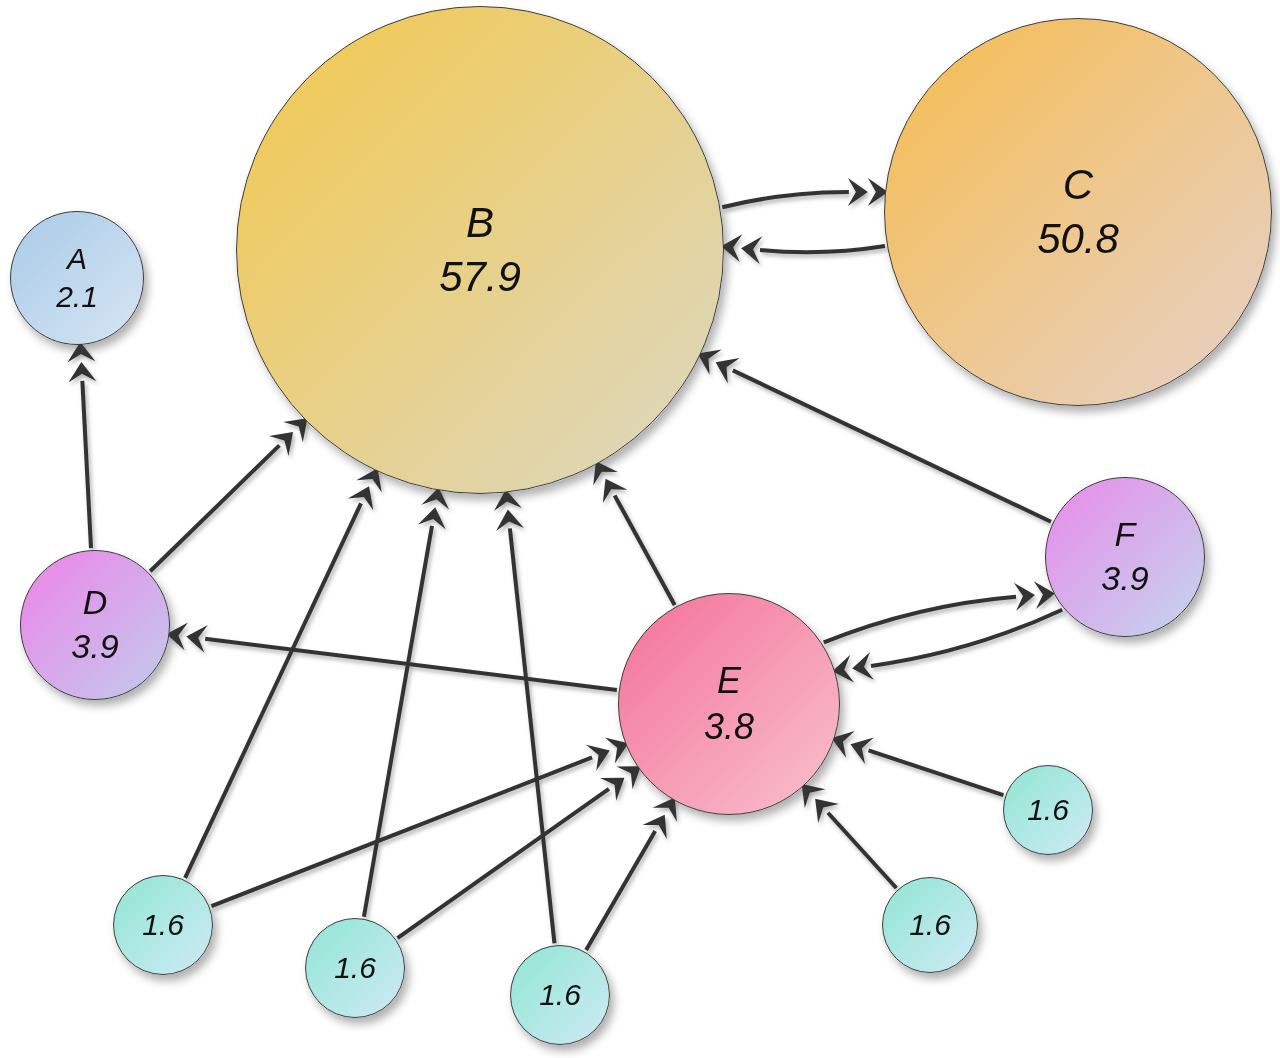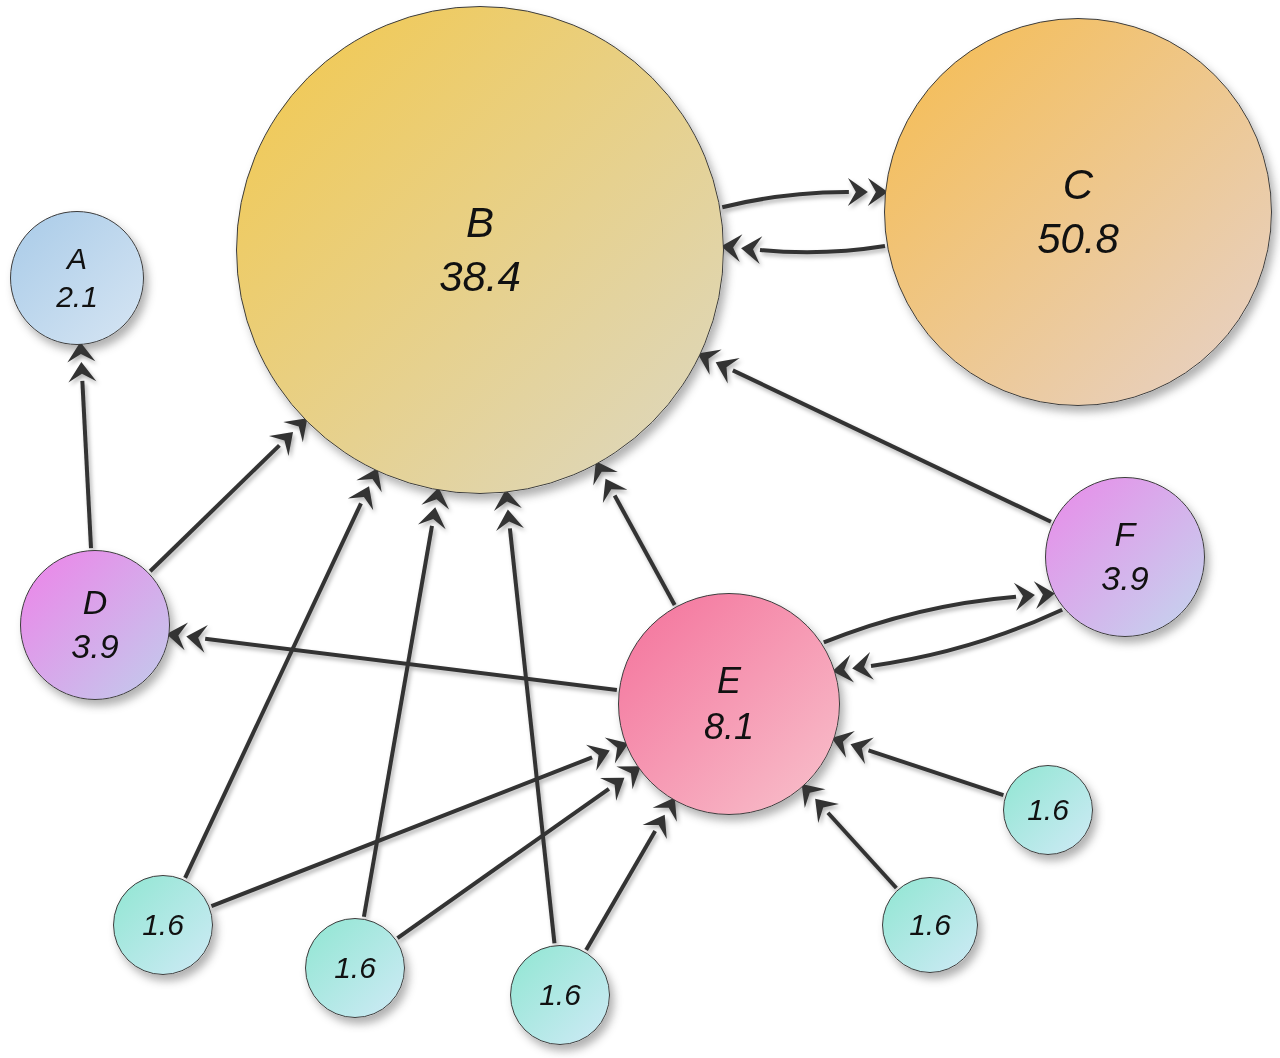--- a/index.html
+++ b/index.html
@@ -66,33 +66,33 @@
         <path d="M1003.3979228790508,795.1792471008758 L868.5001135485007,750.3542697057715" class="edge" stroke="#333333" marker-end="url(#dblarrow)"></path>
       </g>
   </svg>
 
 <div class="node" style="left: 10px; top: 211px; width: 134px; height: 134px; background: linear-gradient(135deg, rgb(169, 203, 232), rgb(214, 229, 243)); font-size: 30px;">
       <div class="nlabel">A</div>
       <div class="nvalue">2.1</div>
     </div>
     <div class="node" style="left: 236px; top: 6px; width: 488px; height: 488px; background: linear-gradient(135deg, rgb(243, 200, 75), rgb(220, 216, 196)); font-size: 42px;">
       <div class="nlabel">B</div>
-      <div class="nvalue">38.4</div>
+      <div class="nvalue">57.9</div>
     </div>
     <div class="node" style="left: 884px; top: 18px; width: 388px; height: 388px; background: linear-gradient(135deg, rgb(246, 188, 78), rgb(230, 210, 203)); font-size: 42px;">
       <div class="nlabel">C</div>
       <div class="nvalue">50.8</div>
     </div>
     <div class="node" style="left: 20px; top: 550px; width: 150px; height: 150px; background: linear-gradient(135deg, rgb(238, 130, 233), rgb(193, 205, 236)); font-size: 34px;">
       <div class="nlabel">D</div>
       <div class="nvalue">3.9</div>
     </div>
     <div class="node" style="left: 618px; top: 593px; width: 222px; height: 222px; background: linear-gradient(135deg, rgb(244, 113, 155), rgb(248, 194, 204)); font-size: 36px;">
       <div class="nlabel">E</div>
-      <div class="nvalue">8.1</div>
+      <div class="nvalue">3.8</div>
     </div>
     <div class="node" style="left: 1045px; top: 477px; width: 160px; height: 160px; background: linear-gradient(135deg, rgb(233, 138, 233), rgb(195, 215, 238)); font-size: 34px;">
       <div class="nlabel">F</div>
       <div class="nvalue">3.9</div>
     </div>
     <div class="node" style="left: 113px; top: 875px; width: 100px; height: 100px; background: linear-gradient(135deg, rgb(144, 230, 210), rgb(207, 234, 246)); font-size: 30px;">
       <div class="nvalue">1.6</div>
     </div>
     <div class="node" style="left: 305px; top: 918px; width: 100px; height: 100px; background: linear-gradient(135deg, rgb(144, 230, 210), rgb(207, 234, 246)); font-size: 30px;">
       <div class="nvalue">1.6</div>

